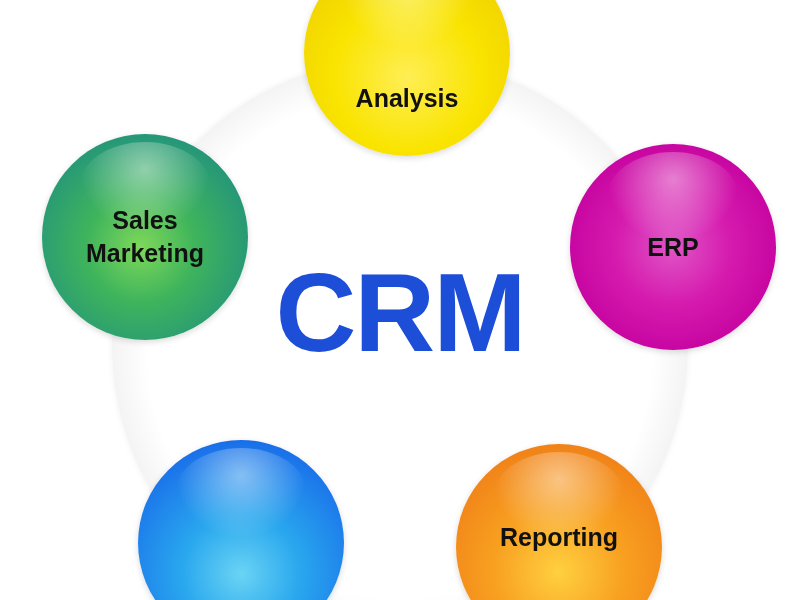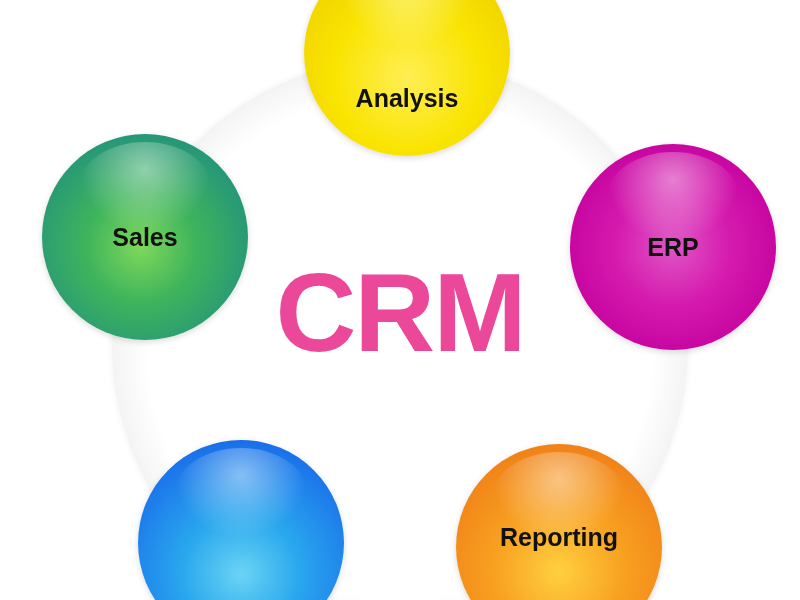--- a/index.html
+++ b/index.html
@@ -23,21 +23,21 @@
     }
 
     .center-title {
       position: absolute;
       left: 250px; top: 258px;
       width: 300px; height: 110px;
       display: flex; align-items: center; justify-content: center;
       font-weight: bold;
       font-size: 112px;
       letter-spacing: -2px;
-      color: #ec4899;
+      color: #1d4ed8;
       line-height: 1;
     }
 
     .sphere {
       position: absolute;
       border-radius: 50%;
       display: flex; flex-direction: column; align-items: center; justify-content: center;
       text-align: center;
       font-weight: bold;
       font-size: 25px;
@@ -94,20 +94,21 @@
     <div class="shine"></div>
     <div class="label">
       <div>Analysis</div>
     </div>
   </div>
 
   <div class="sphere s-sales">
     <div class="shine"></div>
     <div class="label">
       <div>Sales</div>
+      <div>Marketing</div>
     </div>
   </div>
 
   <div class="sphere s-erp">
     <div class="shine"></div>
     <div class="label">
       <div>ERP</div>
     </div>
   </div>
 

